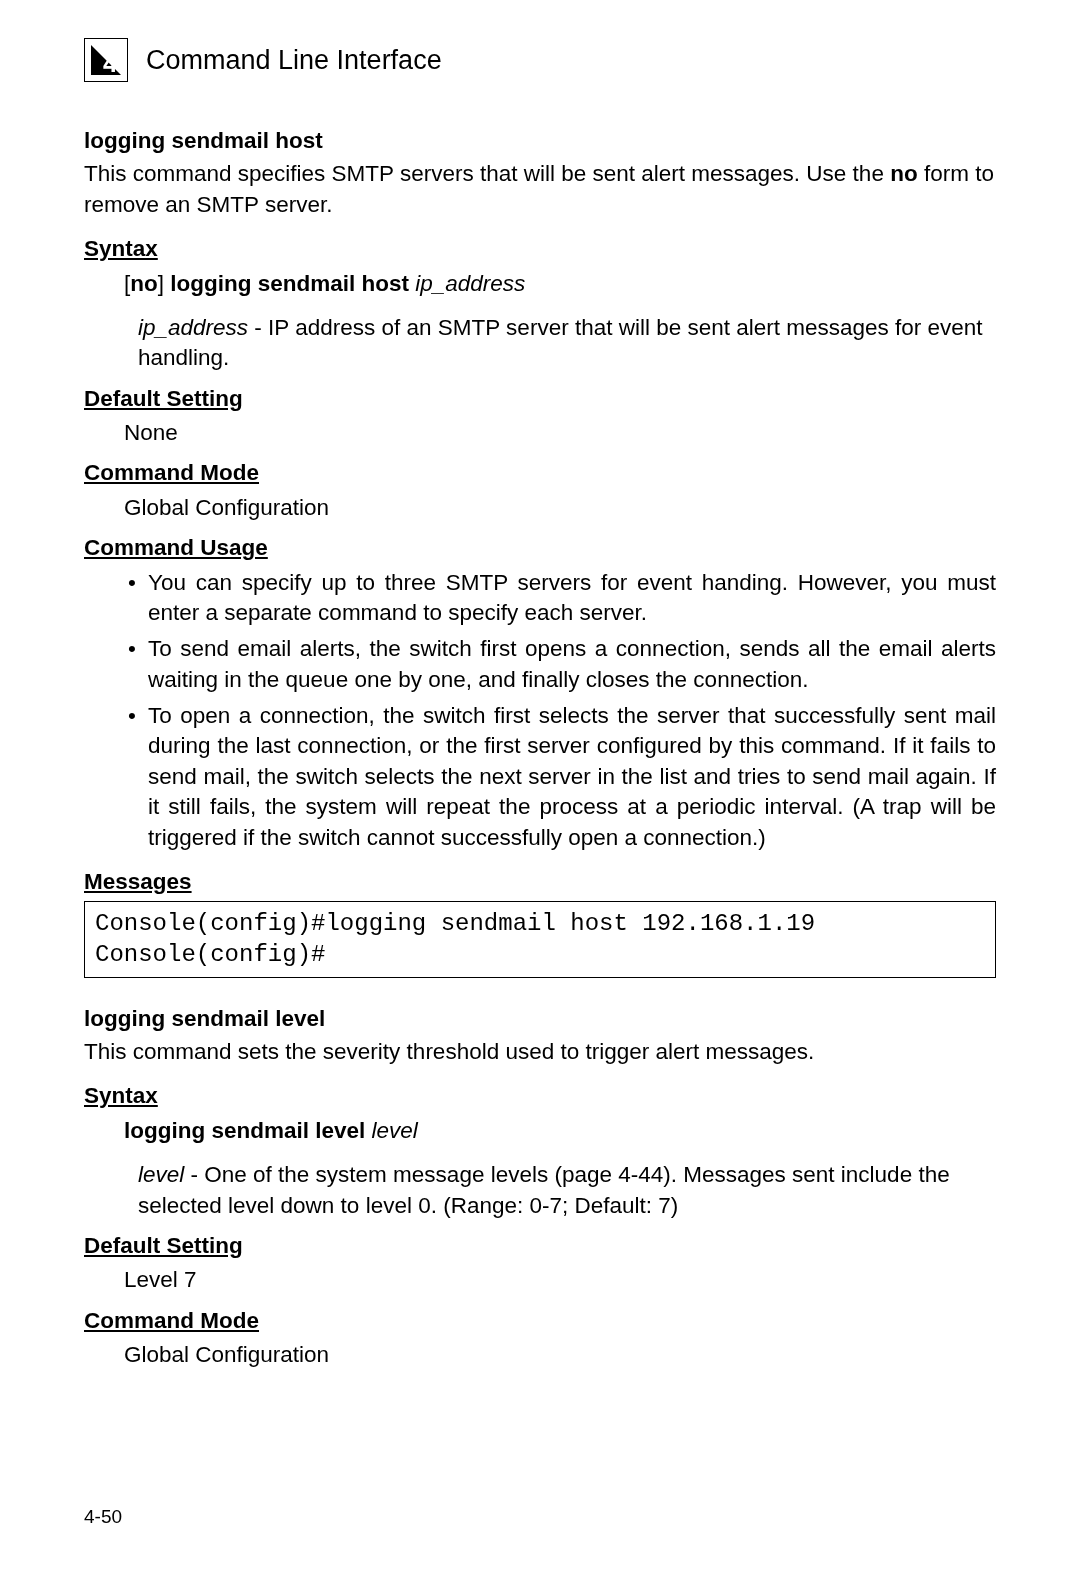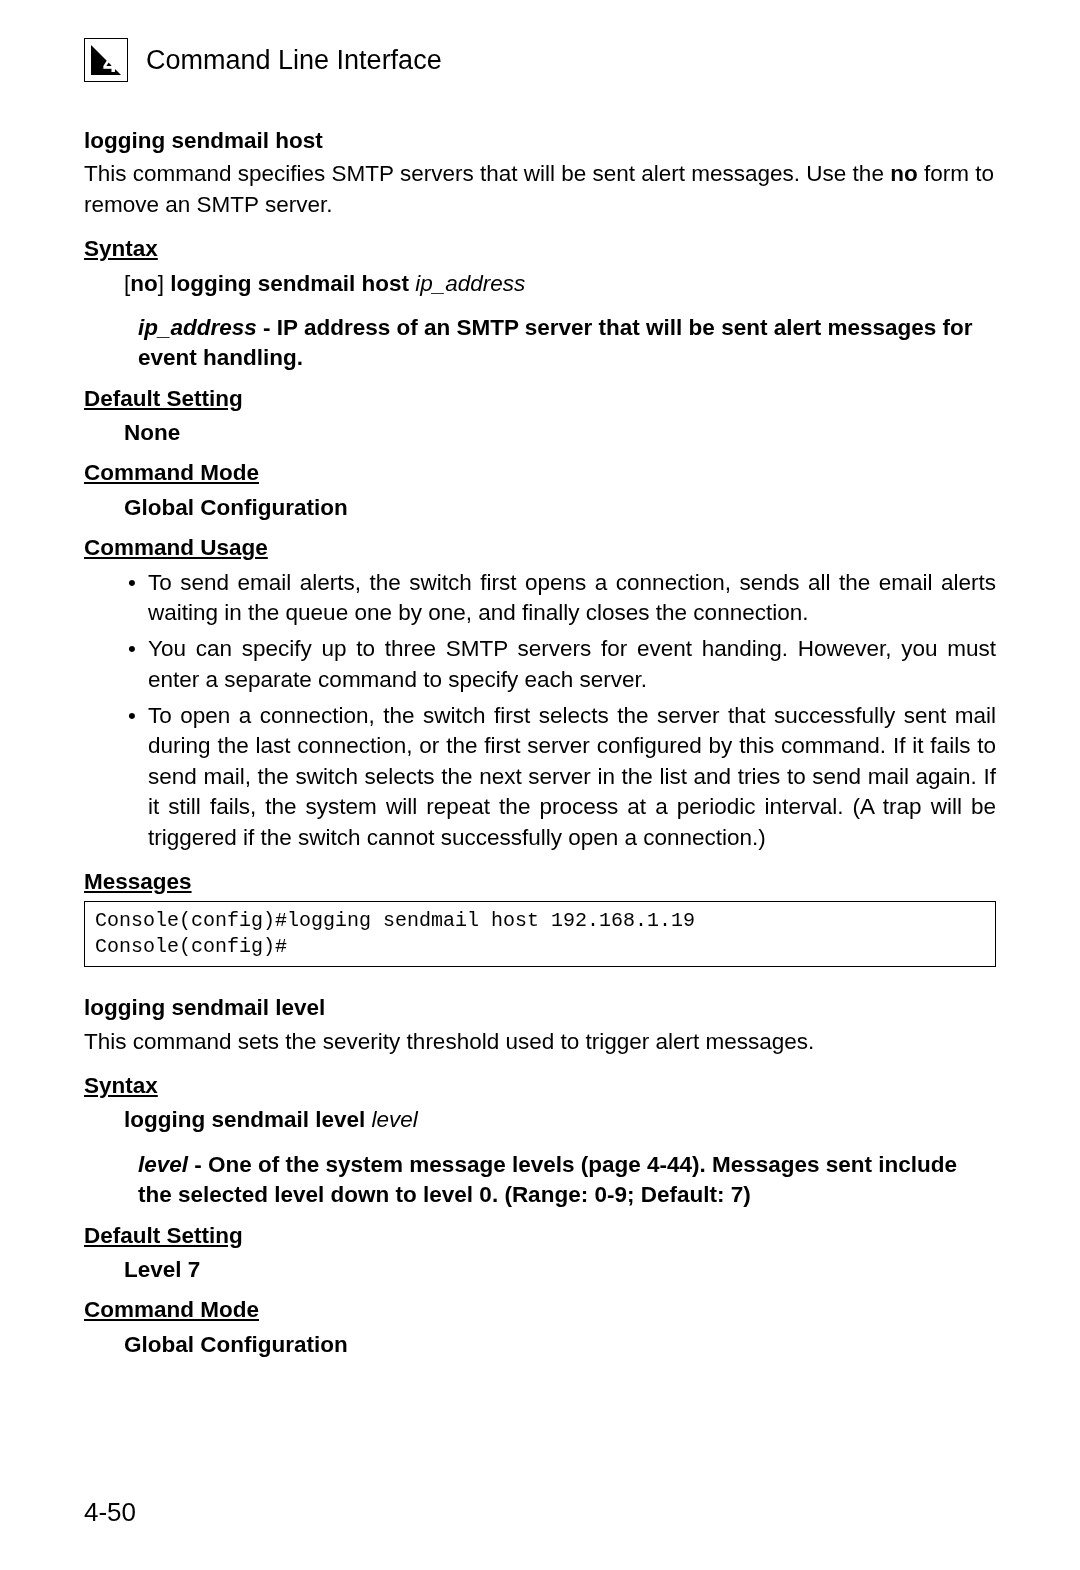--- a/index.html
+++ b/index.html
@@ -30,39 +30,39 @@
     }
     .chapter-text { font-size: 27px; }
     .sec-title { font-weight: bold; margin-bottom: 3px; }
     .para { margin-bottom: 14px; }
     .sub-label { font-weight: bold; margin-top: 10px; margin-bottom: 4px; text-decoration: underline; }
     .indent1 { padding-left: 40px; }
     .indent2 { padding-left: 54px; }
     .syntax-line { margin-bottom: 14px; }
     .syntax-line .bold { font-weight: bold; }
     .syntax-line .ital { font-style: italic; }
-    .desc-block { margin-bottom: 10px; font-weight: bold; }
+    .desc-block { margin-bottom: 10px; }
     ul.usage { list-style: none; padding-left: 40px; margin-bottom: 14px; }
     ul.usage li { position: relative; padding-left: 24px; margin-bottom: 6px; text-align: justify; }
     ul.usage li::before { content: "•"; position: absolute; left: 4px; top: 0; }
     .codebox {
       border: 1px solid #000;
       padding: 6px 10px;
       font-family: "Courier New", monospace;
-      font-size: 20px;
+      font-size: 24px;
       white-space: pre;
       line-height: 1.3;
       margin-bottom: 26px;
       margin-top: 2px;
     }
     .page-num {
       position: absolute;
       bottom: 40px;
       left: 84px;
-      font-size: 26px;
+      font-size: 19px;
     }
     .sec2 { margin-top: 0; }
   </style>
 </head>
 <body>
 
 <div class="header-row">
   <div class="chapter-icon">
     <svg width="34" height="34" viewBox="0 0 34 34">
       <polygon points="2,2 32,32 2,32" fill="#000"></polygon>
@@ -86,38 +86,38 @@
 </div>
 
 <div class="sub-label">Default Setting</div>
 <div class="indent1 desc-block">None</div>
 
 <div class="sub-label">Command Mode</div>
 <div class="indent1 desc-block">Global Configuration</div>
 
 <div class="sub-label">Command Usage</div>
 <ul class="usage">
+  <li>You can specify up to three SMTP servers for event handing. However, you must enter a separate command to specify each server.</li>
   <li>To send email alerts, the switch first opens a connection, sends all the email alerts waiting in the queue one by one, and finally closes the connection.</li>
-  <li>You can specify up to three SMTP servers for event handing. However, you must enter a separate command to specify each server.</li>
   <li>To open a connection, the switch first selects the server that successfully sent mail during the last connection, or the first server configured by this command. If it fails to send mail, the switch selects the next server in the list and tries to send mail again. If it still fails, the system will repeat the process at a periodic interval. (A trap will be triggered if the switch cannot successfully open a connection.)</li>
 </ul>
 
 <div class="sub-label">Messages</div>
 <div class="codebox">Console(config)#logging sendmail host 192.168.1.19
 Console(config)#</div>
 
 <div class="sec-title sec2">logging sendmail level</div>
 <p class="para">This command sets the severity threshold used to trigger alert messages.</p>
 
 <div class="sub-label">Syntax</div>
 <div class="indent1 syntax-line">
   <span class="bold" style="font-weight:bold">logging sendmail level </span><span class="ital" style="font-style:italic">level</span>
 </div>
 <div class="indent2 desc-block">
-  <span class="ital" style="font-style:italic">level</span><span> - </span><span>One of the system message levels (page 4-44). Messages sent include the selected level down to level 0. (Range: 0-9; Default: 7)</span>
+  <span class="ital" style="font-style:italic">level</span><span> - </span><span>One of the system message levels (page 4-44). Messages sent include the selected level down to level 0. (Range: 0-7; Default: 7)</span>
 </div>
 
 <div class="sub-label">Default Setting</div>
 <div class="indent1 desc-block">Level 7</div>
 
 <div class="sub-label">Command Mode</div>
 <div class="indent1 desc-block">Global Configuration</div>
 
 <div class="page-num">4-50</div>
 

